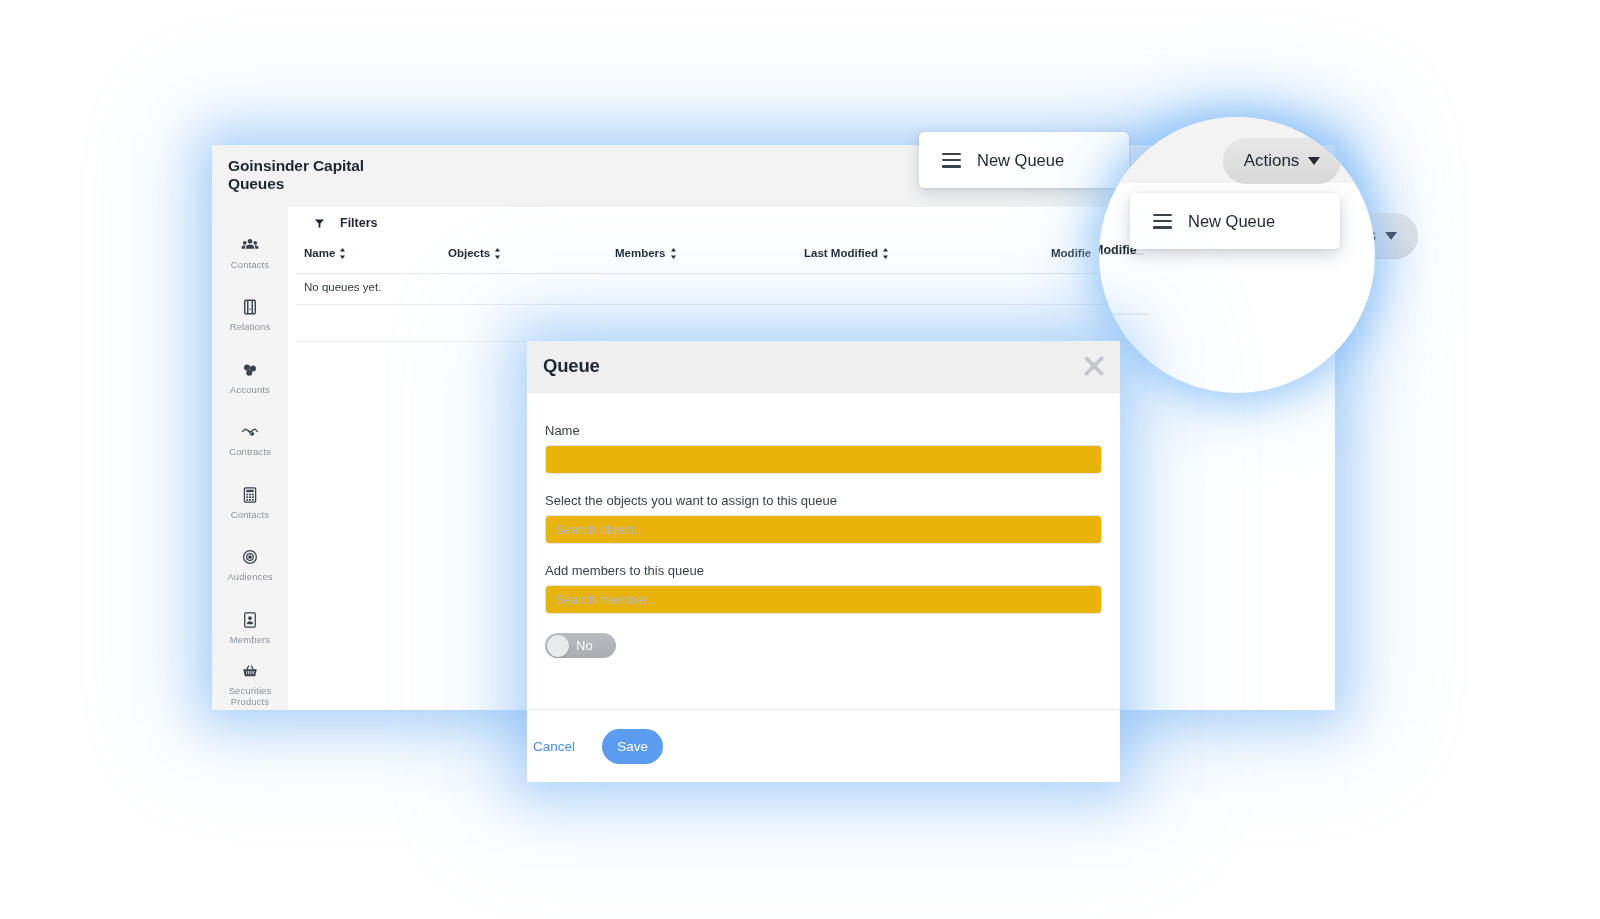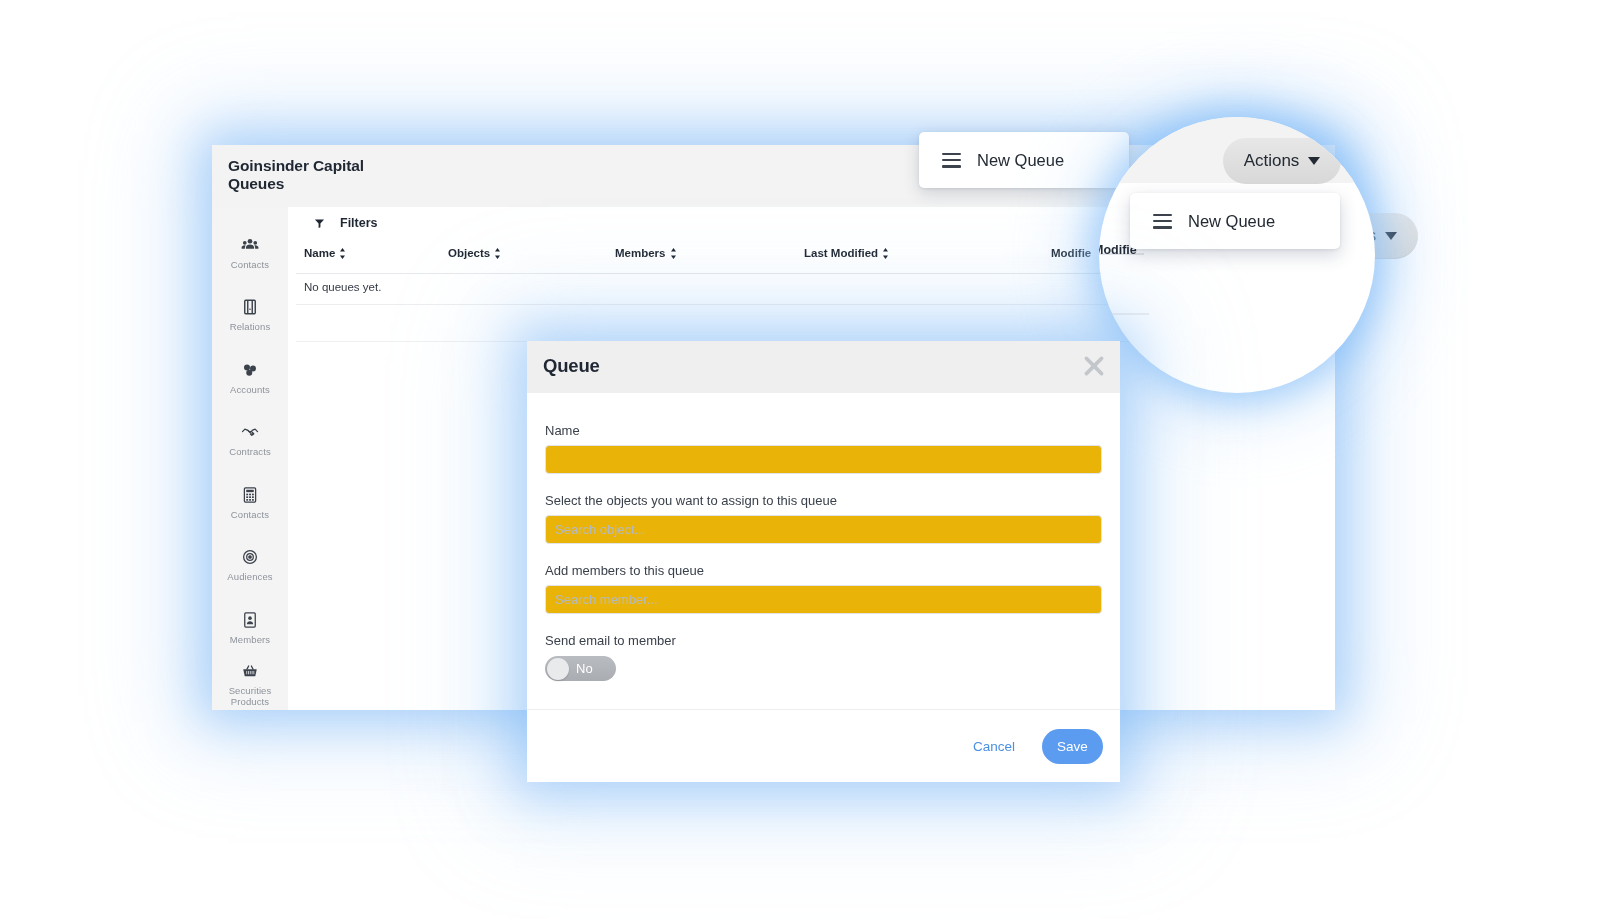--- a/index.html
+++ b/index.html
@@ -400,21 +400,20 @@
 
   .modal-footer {
     position: absolute;
     left: 0;
     bottom: 0;
     width: 100%;
     height: 73px;
     border-top: 1px solid #eceef0;
     display: flex;
     align-items: center;
-    justify-content: flex-end;
     padding-right: 17px;
     box-sizing: border-box;
     gap: 21px;
   }
   .btn-cancel {
     font-size: 13.5px;
     color: #4a90e2;
     background: none;
     border: none;
     cursor: pointer;
@@ -683,21 +682,20 @@
         <div class="field-label">Select the objects you want to assign to this queue</div>
         <input class="field-input" type="text" placeholder="Search object..." style="">
       </div>
 
       <div class="field-block">
         <div class="field-label">Add members to this queue</div>
         <input class="field-input" type="text" placeholder="Search member..." style="">
       </div>
 
       <div class="toggle-row">
-        <div class="field-label">Send email to member</div>
         <div class="toggle">
           <span class="toggle-knob"></span>
           <span class="toggle-text">No</span>
         </div>
       </div>
 
     </div>
 
     <div class="modal-footer">
       <button class="btn-cancel">Cancel</button>

